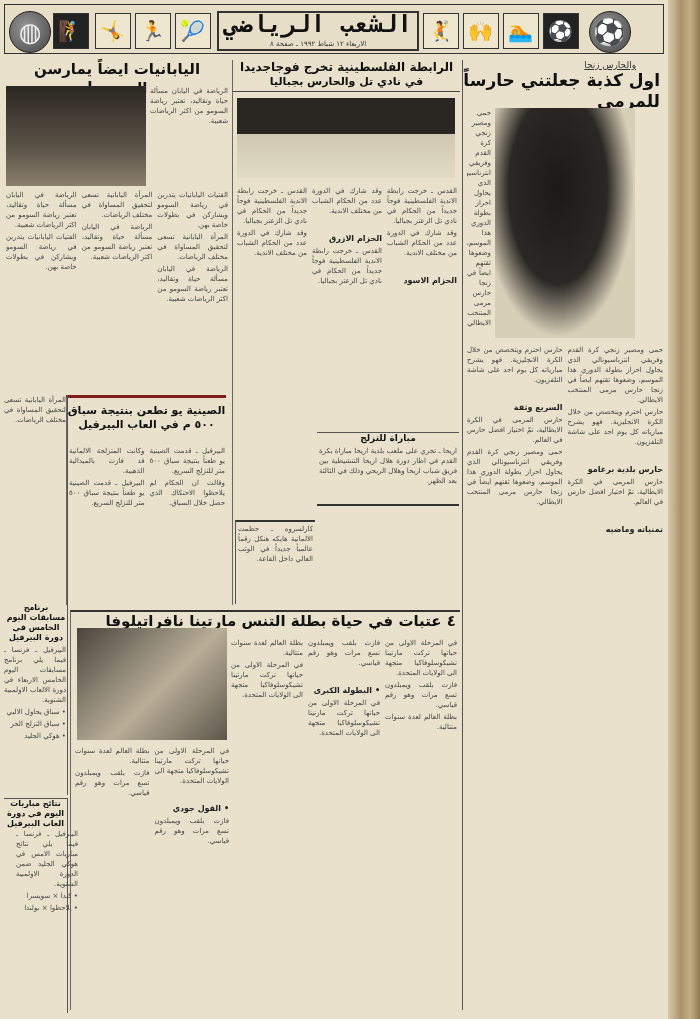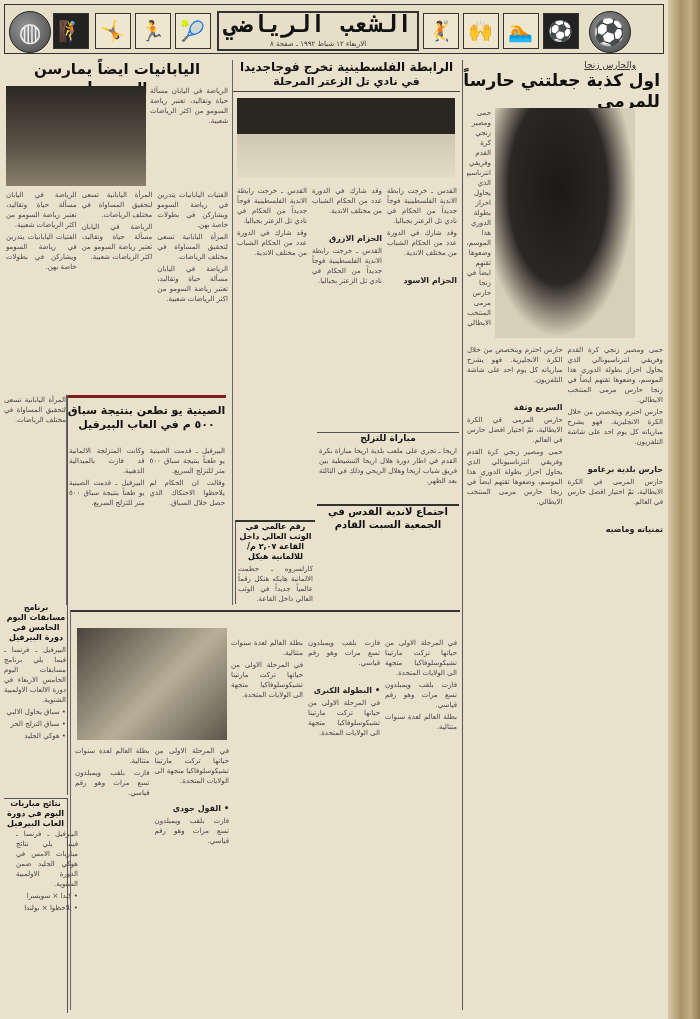--- a/index.html
+++ b/index.html
@@ -68,21 +68,21 @@
         <p>حمى ومصير زنجي كرة القدم وفريقي انترناسيونالي الذي يحاول احراز بطولة الدوري هذا الموسم، وضعوها ثقتهم ايضاً في زنجا حارس مرمى المنتخب الايطالي.</p>
       </div>
     </div>
     <div class="cols" style="left:4px;top:48px;width:24px;height:230px">
       <div class="col">حمى ومصير زنجي كرة القدم وفريقي انترناسيونالي الذي يحاول احراز بطولة الدوري هذا الموسم، وضعوها ثقتهم ايضاً في زنجا حارس مرمى المنتخب الايطالي.</div>
     </div>
   </div>
 
   <div class="art" style="left:232px;top:60px;width:228px;height:545px">
     <div class="hl" style="font-size:12px">الرابطة الفلسطينية تخرج فوجاجديدا</div>
-    <div class="hl" style="font-size:11px;border-bottom:1px solid #444;padding-bottom:2px">في نادي تل الزعتر المرحلة</div>
+    <div class="hl" style="font-size:11px;border-bottom:1px solid #444;padding-bottom:2px">في نادي تل والحارس بجباليا</div>
     <div class="photo light" style="left:4px;top:38px;width:218px;height:80px"></div>
     <div class="cols" style="left:4px;top:126px;width:220px;height:250px">
       <div class="col">
         <p>القدس ـ خرجت رابطة الاندية الفلسطينية فوجاً جديداً من الحكام في نادي تل الزعتر بجباليا.</p>
         <p>وقد شارك في الدورة عدد من الحكام الشباب من مختلف الاندية.</p>
         <p class="sub">الحزام الاسود</p>
       </div>
       <div class="col">
         <p>وقد شارك في الدورة عدد من الحكام الشباب من مختلف الاندية.</p>
         <p class="sub">الحزام الازرق</p>
@@ -93,25 +93,23 @@
         <p>وقد شارك في الدورة عدد من الحكام الشباب من مختلف الاندية.</p>
       </div>
     </div>
 
     <div class="box" style="left:84px;top:372px;width:142px;height:70px;border:none;border-top:1px solid #555">
       <div class="hl" style="font-size:9px">مباراة للتزلج</div>
       <div class="col" style="padding:2px">اريحا ـ تجري على ملعب بلدية اريحا مباراة بكرة القدم في اطار دورة هلال اريحا التنشيطية بين فريق شباب اريحا وهلال الريحي وذلك في الثالثة بعد الظهر.</div>
     </div>
 
     <div class="box" style="left:84px;top:444px;width:142px;height:100px;border:none;border-top:2px solid #333">
-      <div class="hl" style="font-size:10px">اجتماع لاندية القدس في الجمعية السبت القادم</div>
     </div>
 
     <div class="box" style="left:2px;top:460px;width:80px;height:84px;border:none;border-top:2px solid #333;border-left:1px solid #555">
-      <div class="hl" style="font-size:8px">رقم عالمي في الوثب العالي داخل القاعة ٢,٠٧ م/ للالمانية هيكل</div>
       <div class="col" style="padding:2px">كارلسروه ـ حطمت الالمانية هايكه هنكل رقماً عالمياً جديداً في الوثب العالي داخل القاعة.</div>
     </div>
   </div>
 
   <div class="art" style="left:4px;top:60px;width:226px;height:330px;border:none">
     <div class="hl" style="font-size:15px">اليابانيات ايضاً يمارسن السومو!</div>
     <div class="photo" style="left:2px;top:26px;width:140px;height:100px;background:linear-gradient(180deg,#2b2722,#5a5246 60%,#8a7f6c)"></div>
     <div class="cols" style="left:146px;top:26px;width:78px;height:100px">
       <div class="col">الرياضة في اليابان مسألة حياة وتقاليد، تعتبر رياضة السومو من اكثر الرياضات شعبية.</div>
     </div>
@@ -166,20 +164,21 @@
     <div class="cols" style="left:12px;top:30px;width:62px;height:180px">
       <div class="col">
         <p>البيرفيل ـ فرنسا ـ فيما يلي نتائج مباريات الامس في هوكي الجليد ضمن الدورة الاولمبية الشتوية.</p>
         <p>• كندا × سويسرا</p>
         <p>• يلاحظوا × بولندا</p>
       </div>
     </div>
   </div>
 
   <div class="art" style="left:70px;top:610px;width:390px;height:400px;border-top:2px solid #333">
+    <div class="hl" style="font-size:15px;text-align:right;padding-right:4px">٤ عتبات في حياة بطلة التنس مارتينا نافراتيلوفا</div>
     <div class="photo bw" style="left:6px;top:16px;width:150px;height:112px"></div>
     <div class="cols" style="left:160px;top:26px;width:226px;height:370px">
       <div class="col">
           <p>في المرحلة الاولى من حياتها تركت مارتينا تشيكوسلوفاكيا متجهة الى الولايات المتحدة.</p>
           <p>فازت بلقب ويمبلدون تسع مرات وهو رقم قياسي.</p>
           <p>بطلة العالم لعدة سنوات متتالية.</p>
         </div>
       <div class="col">
           <p>فازت بلقب ويمبلدون تسع مرات وهو رقم قياسي.</p>
           <p class="sub">• البطولة الكبرى</p>

